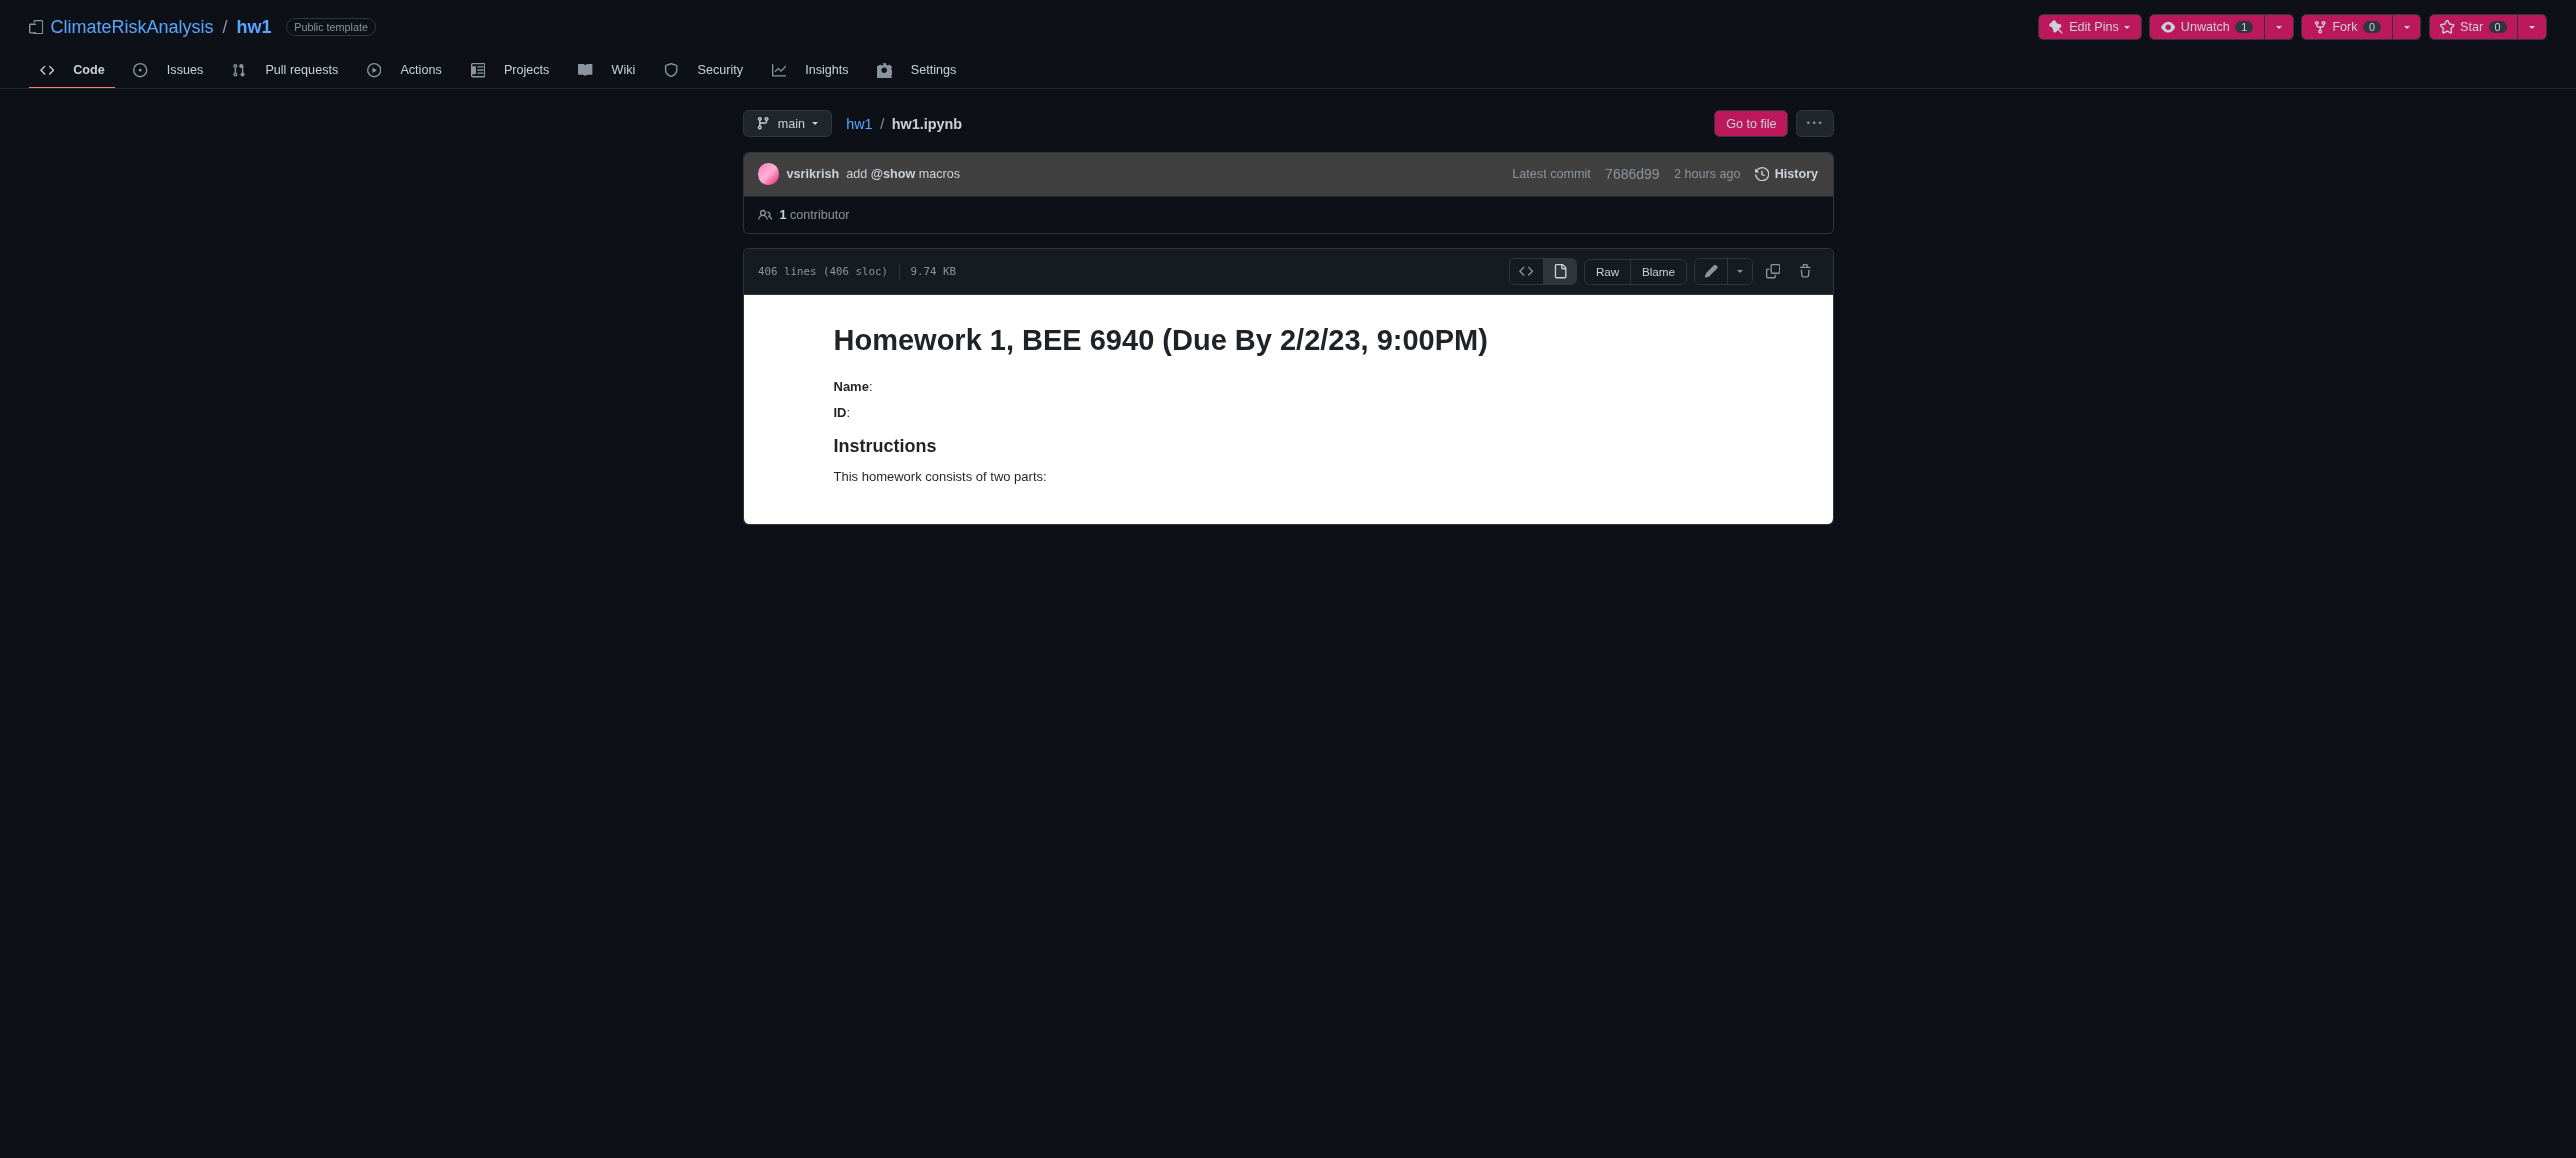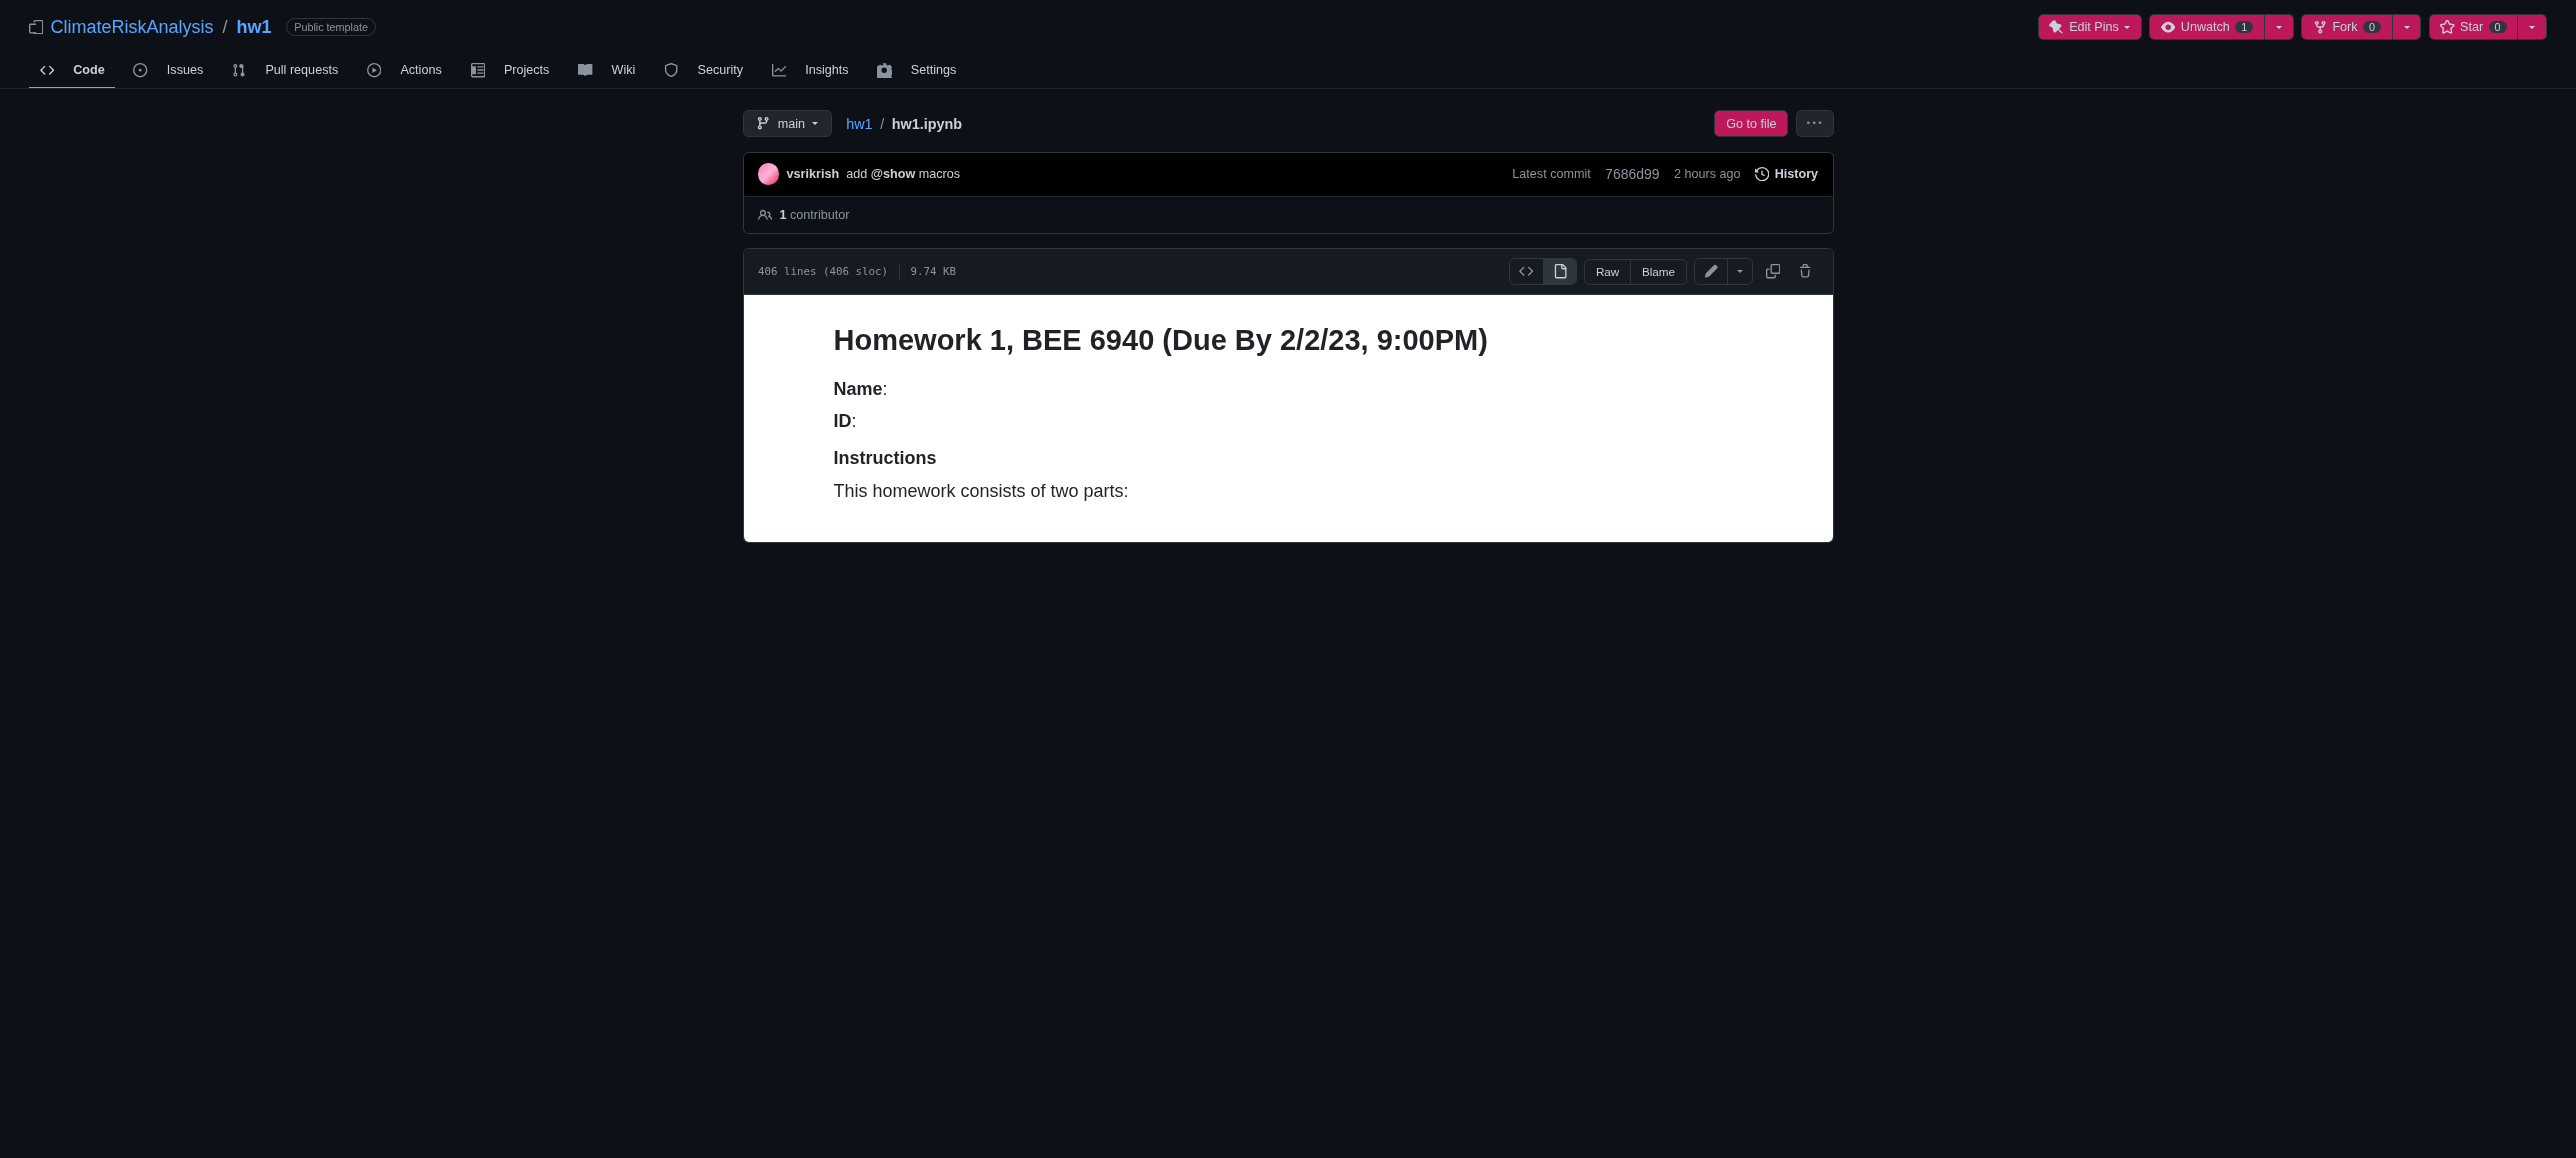--- a/index.html
+++ b/index.html
@@ -148,21 +148,21 @@
   cursor: pointer;
   display:flex;
   align-items:center;
 }
 .commit-box {
   border: 0.9px solid #30363d;
   border-radius: 5.4px;
   margin-bottom: 14.4px;
 }
 .commit-row {
-  background: #000000;
+  background: #404040;
   padding: 10.8px 14.4px;
   display: flex;
   justify-content: space-between;
   align-items: center;
   border-top-left-radius: 5.4px;
   border-top-right-radius: 5.4px;
 }
 .commit-left {
   display: flex;
   align-items: center;
@@ -266,21 +266,21 @@
   padding: 29px 90px;
   border-bottom-left-radius: 5.4px;
   border-bottom-right-radius: 5.4px;
 }
 .rendered h1 {
   font-size: 29px;
   font-weight: 600;
   margin-bottom: 21.5px;
   color: #1f2328;
 }
-.rendered p { margin-bottom: 10.8px; font-size: 18px; color: #1f2328; }
+.rendered p { margin-bottom: 10.8px; font-size: 13px; color: #1f2328; }
 .rendered h2 { font-size: 21.5px; font-weight: 600; margin: 21.5px 0 14.4px; color: #1f2328; }
 .rendered h3 { font-size: 18px; font-weight: 600; margin: 16px 0 12.6px; color: #1f2328; }
 svg { display: block; }
 </style>
 </head>
 <body>
 
 <div class="header">
   <div class="header-left">
     <span class="repo-icon">

